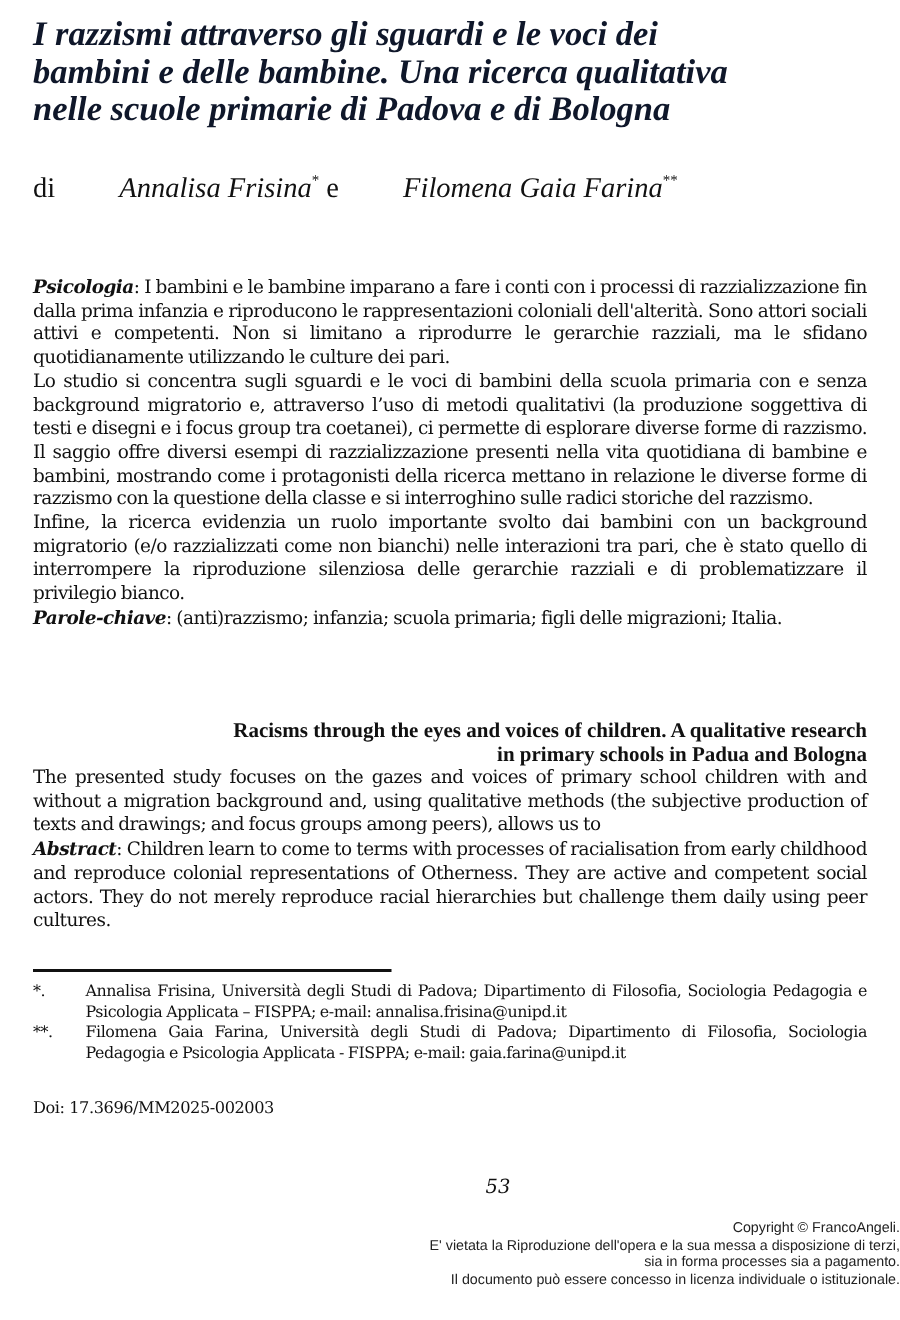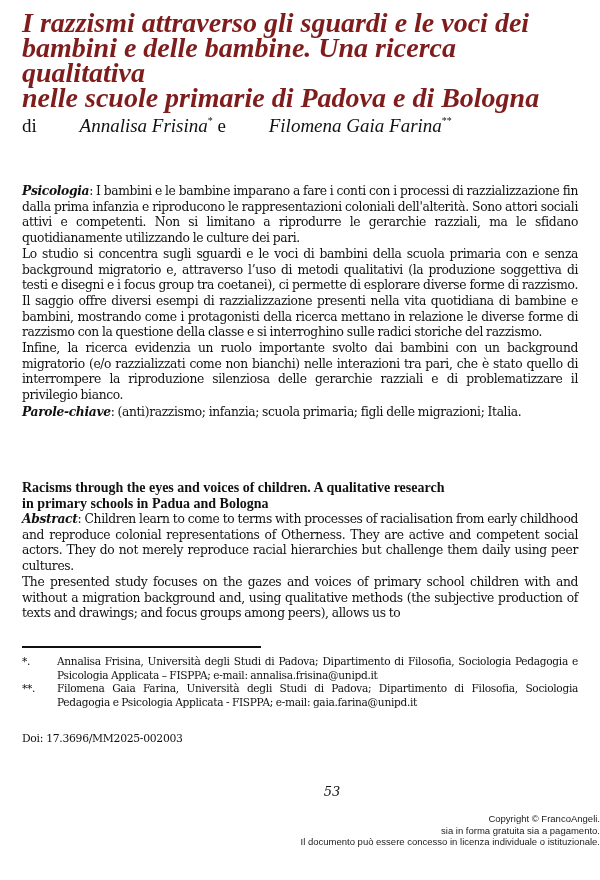--- a/index.html
+++ b/index.html
@@ -1,38 +1,38 @@
 <!DOCTYPE html>
 <html><head>
 <meta charset="utf-8">
 <style>
   html, body { margin: 0; padding: 0; background: #ffffff; }
   body { width: 600px; height: 880px; position: relative; overflow: hidden; color: #111; }
   .page { position: absolute; left: 0; top: 0; width: 600px; height: 880px; }
   .title {
     position: absolute; left: 22px; top: 10px; width: 560px;
     font-family: "Liberation Serif", serif; font-weight: bold; font-style: italic;
-    font-size: 28px; line-height: 25px; color: #7f1d1d; margin: 0;
+    font-size: 23px; line-height: 25px; color: #0f172a; margin: 0;
   }
   .authors {
     position: absolute; left: 22px; top: 110px; width: 560px;
     font-family: "Liberation Serif", serif; font-size: 19px; line-height: 22px; margin: 0;
   }
   .authors i { font-style: italic; margin-left: 38px; }
   .authors sup { font-size: 10px; vertical-align: 8px; }
   .body-text {
     position: absolute; left: 22px; width: 556px;
     font-family: "DejaVu Serif", serif; font-size: 12.3px; line-height: 15.7px;
     text-align: justify; margin: 0; letter-spacing: -0.35px; word-spacing: -0.5px;
   }
   .body-text p { margin: 0; }
   .body-text b.lab { font-weight: bold; font-style: italic; }
   .it-abstract { top: 183px; }
   .en-block { top: 480px; }
-  .en-title { font-family: "Liberation Serif", serif; font-weight: bold; font-size: 14px; line-height: 15.5px; letter-spacing: 0; word-spacing: 0; text-align: left; margin: 0; }
+  .en-title { font-family: "Liberation Serif", serif; font-weight: bold; font-size: 14px; line-height: 15.5px; letter-spacing: 0; word-spacing: 0; text-align: right; margin: 0; }
   .rule {
     position: absolute; left: 22px; top: 646px; width: 239px; height: 2px; background: #111;
   }
   .footnotes {
     position: absolute; left: 22px; top: 655px; width: 556px;
     font-family: "DejaVu Serif", serif; font-size: 10.6px; line-height: 13.5px;
     letter-spacing: -0.3px; word-spacing: -0.4px;
   }
   .fn { display: flex; margin: 0; }
   .fn-mark { width: 23px; flex: 0 0 23px; }
@@ -75,22 +75,22 @@
     <p>Lo studio si concentra sugli sguardi e le voci di bambini della scuola primaria con e senza background migratorio e, attraverso l’uso di metodi qualitativi (la produzione soggettiva di testi e disegni e i focus group tra coetanei), ci permette di esplorare diverse forme di razzismo. Il saggio offre diversi esempi di razzializzazione presenti nella vita quotidiana di bambine e bambini, mostrando come i protagonisti della ricerca mettano in relazione le diverse forme di razzismo con la questione della classe e si interroghino sulle radici storiche del razzismo.</p>
     <p>Infine, la ricerca evidenzia un ruolo importante svolto dai bambini con un background migratorio (e/o razzializzati come non bianchi) nelle interazioni tra pari, che è stato quello di interrompere la riproduzione silenziosa delle gerarchie razziali e di problematizzare il privilegio bianco.</p>
     <p><b class="lab">Parole-chiave</b><span>: (anti)razzismo; infanzia; scuola primaria; figli delle migrazioni; Italia.</span></p>
   </div>
 
   <div class="body-text en-block">
     <div class="en-title">
       <div>Racisms through the eyes and voices of children. A qualitative research</div>
       <div>in primary schools in Padua and Bologna</div>
     </div>
+    <p>The presented study focuses on the gazes and voices of primary school children with and without a migration background and, using qualitative methods (the subjective production of texts and drawings; and focus groups among peers), allows us to</p>
     <p><b class="lab">Abstract</b><span>: Children learn to come to terms with processes of racialisation from early childhood and reproduce colonial representations of Otherness. They are active and competent social actors. They do not merely reproduce racial hierarchies but challenge them daily using peer cultures.</span></p>
-    <p>The presented study focuses on the gazes and voices of primary school children with and without a migration background and, using qualitative methods (the subjective production of texts and drawings; and focus groups among peers), allows us to</p>
   </div>
 
   <div class="rule"></div>
 
   <div class="footnotes">
     <div class="fn">
       <span class="fn-mark">*.</span>
       <span class="fn-text">Annalisa Frisina, Università degli Studi di Padova; Dipartimento di Filosofia, Sociologia Pedagogia e Psicologia Applicata – FISPPA; e-mail: annalisa.frisina@unipd.it</span>
     </div>
     <div class="fn">
@@ -100,17 +100,18 @@
   </div>
 
   <div class="journal">
     <div>Doi: 17.3696/MM2025-002003</div>
   </div>
 
   <div class="page-num">53</div>
 
   <div class="copyright">
     <div>Copyright © FrancoAngeli.</div>
-    <div>sia in forma gratuita sia a pagamento.</div>
+    <div>E' vietata la Riproduzione dell'opera e la sua messa a disposizione di terzi,</div>
+    <div>sia in forma processes sia a pagamento.</div>
     <div>Il documento può essere concesso in licenza individuale o istituzionale.</div>
   </div>
 
 </div>
 
 </body></html>

